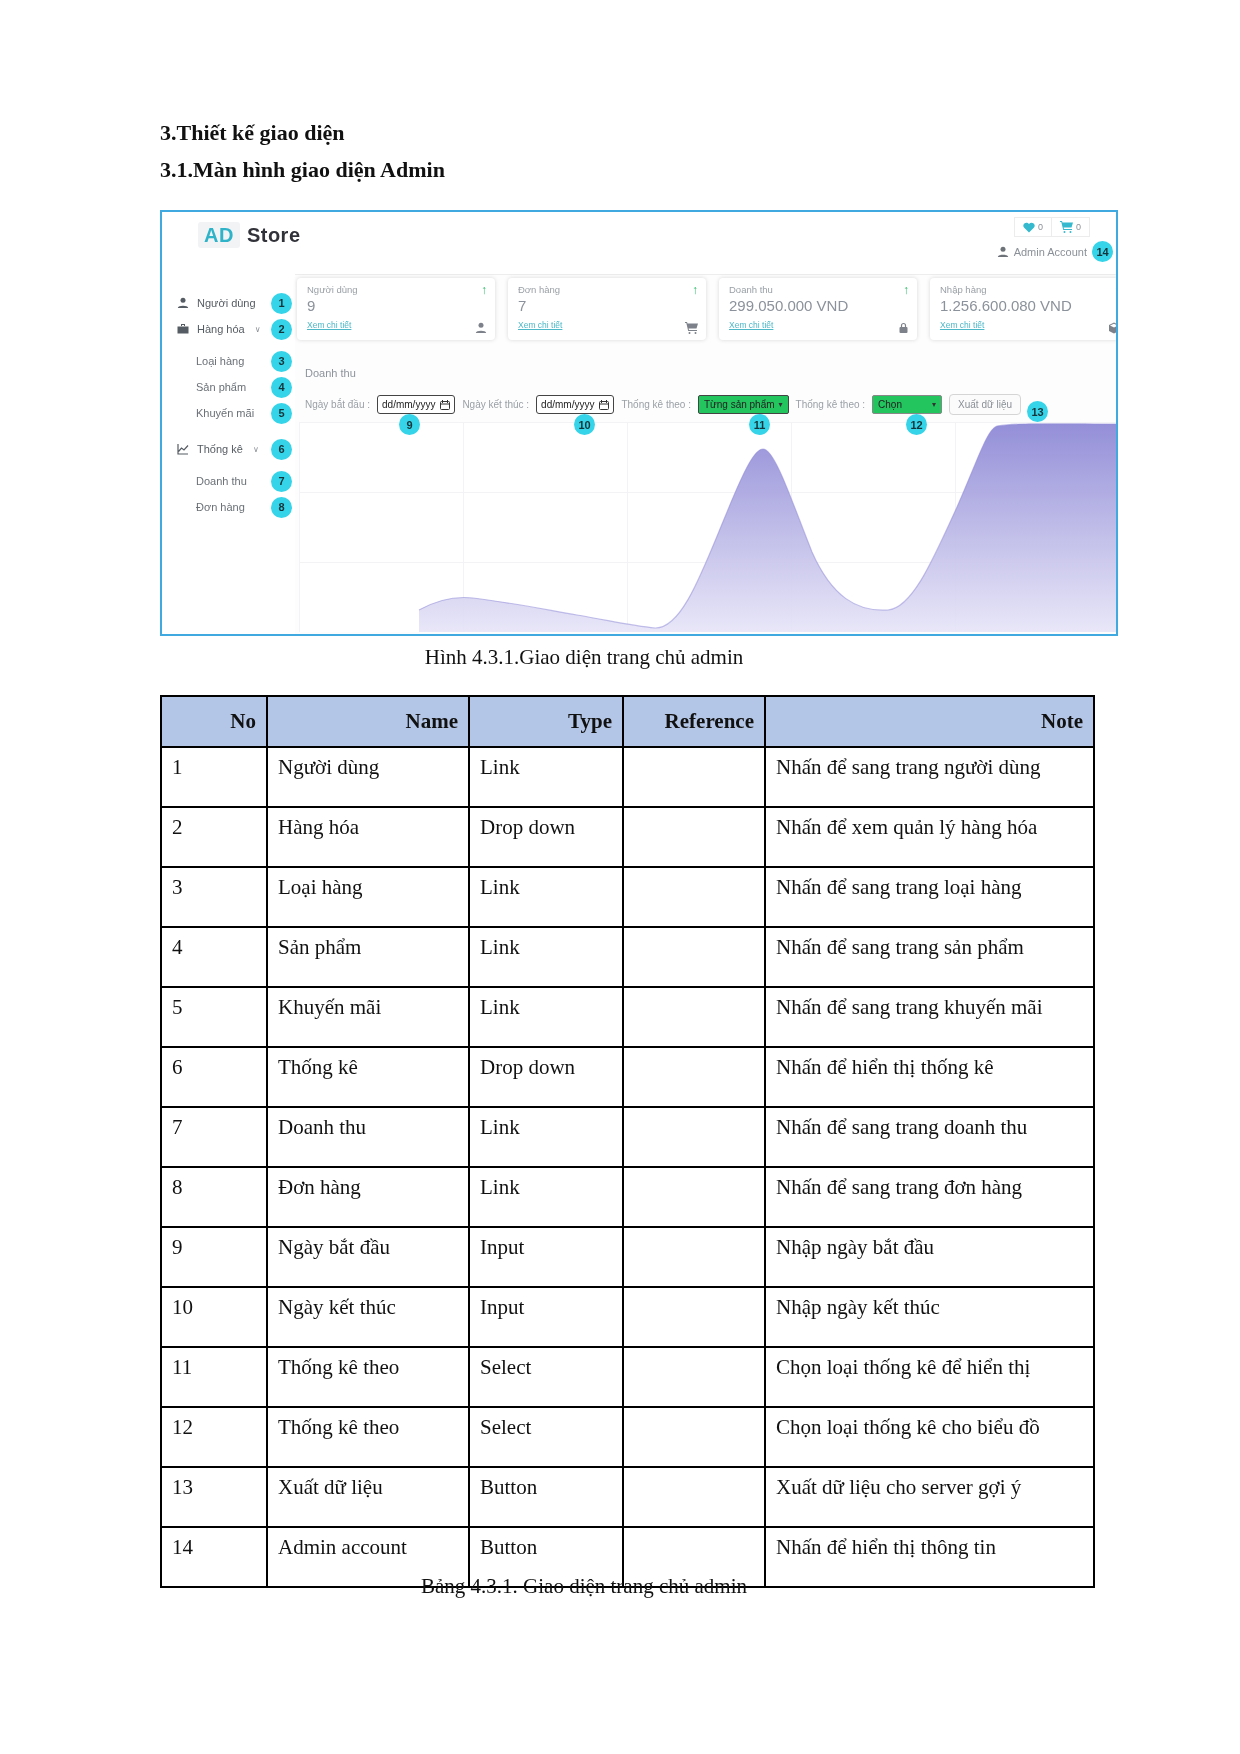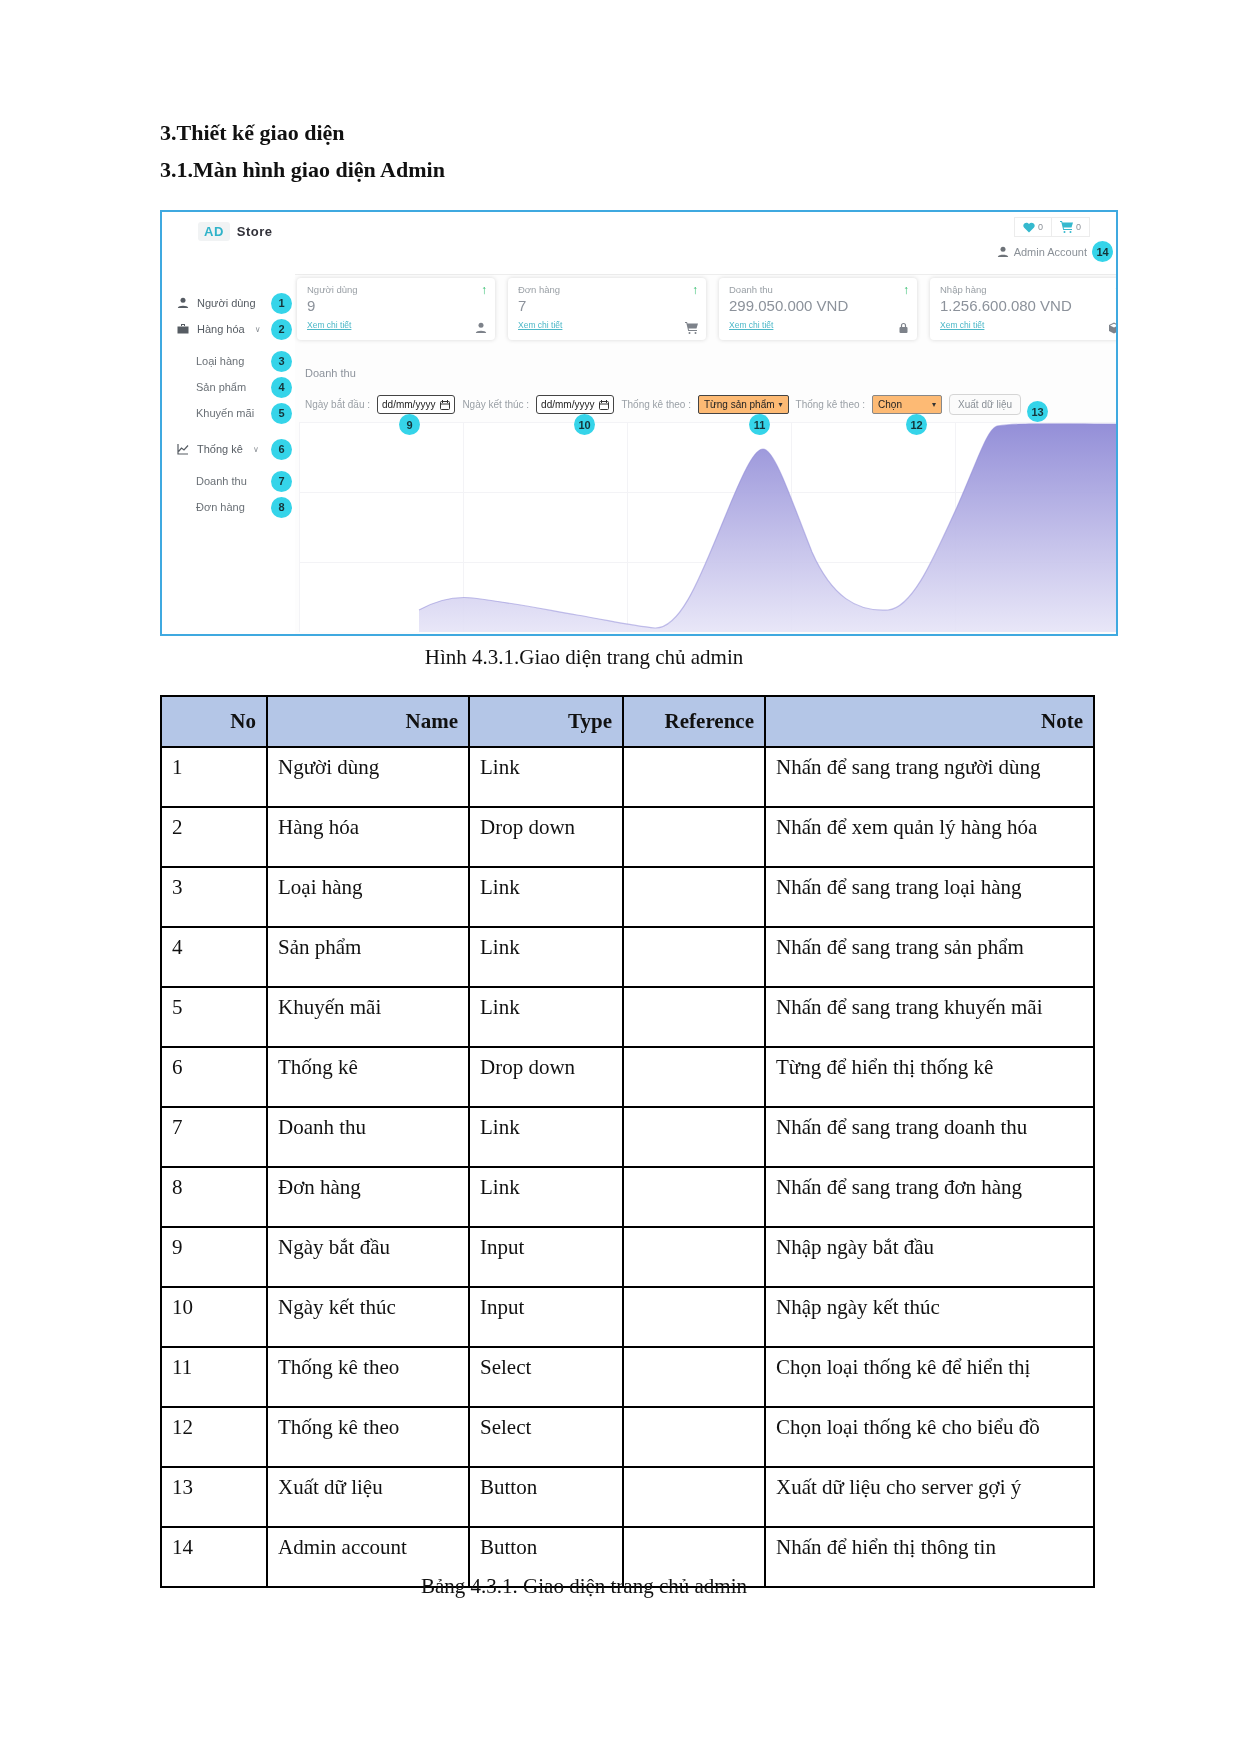--- a/index.html
+++ b/index.html
@@ -13,21 +13,21 @@
   .h1{position:absolute;left:160px;top:120px;font-size:22px;font-weight:bold;}
   .h2{position:absolute;left:160px;top:157px;font-size:22px;font-weight:bold;}
   .fig-caption{position:absolute;left:160px;top:645px;width:848px;text-align:center;font-size:21px;}
   .tbl-caption{position:absolute;left:160px;top:1574px;width:848px;text-align:center;font-size:21px;}
 
   
   .frame{position:absolute;left:160px;top:210px;width:954px;height:422px;
       border:2px solid #3fa9e0;background:#fdfdfd;overflow:hidden;
       font-family:"Liberation Sans","DejaVu Sans",sans-serif;}
   .topbar{position:absolute;left:0;top:0;right:0;height:62px;background:#fff;border-bottom:1px solid #ededed;}
-  .logo{position:absolute;left:36px;top:12px;font-size:13px;font-weight:bold;letter-spacing:.5px;}
+  .logo{position:absolute;left:36px;top:12px;font-size:20px;font-weight:bold;letter-spacing:.5px;}
   .logo .ad{color:#2fb3c9;background:#f1f3f4;padding:2px 6px;border-radius:3px;}
   .logo .store{color:#32323a;margin-left:7px;}
   .tb-right{position:absolute;right:0;top:5px;display:flex;flex-direction:column;align-items:flex-end;gap:4px;}
   .icon-cells{display:flex;border:1px solid #ececec;margin-right:26px;background:#fff;}
   .icon-cell{display:flex;align-items:center;gap:3px;padding:3px 8px;font-size:9px;color:#8a9097;}
   .icon-cell + .icon-cell{border-left:1px solid #ececec;}
   .account-row{display:flex;align-items:center;gap:5px;margin-right:3px;font-size:11px;color:#8a9097;}
 
   .badge{display:flex;align-items:center;justify-content:center;width:21px;height:21px;
       border-radius:50%;background:#35d4e9;color:#153338;font-size:11px;font-weight:bold;
@@ -54,21 +54,21 @@
   .card .up{position:absolute;top:5px;right:8px;color:#2ebd6b;font-size:12px;font-weight:bold;}
   .card .cicon{position:absolute;bottom:6px;right:8px;color:#7d828a;}
 
   
   .section-title{position:absolute;left:143px;top:155px;font-size:11px;color:#8d939c;}
   .filters{position:absolute;left:143px;top:182px;display:flex;align-items:center;gap:7px;font-size:10px;}
   .ft-label{color:#9aa0a6;white-space:nowrap;}
   .date-box{display:flex;align-items:center;gap:5px;border:1.5px solid #444;border-radius:3px;
       padding:3px 4px;color:#222;background:#fff;white-space:nowrap;}
   .select-box{display:flex;align-items:center;gap:4px;border:1.5px solid #444;border-radius:2px;
-      padding:3px 5px;color:#222;background:#fdba74;white-space:nowrap;}
+      padding:3px 5px;color:#222;background:#22c55e;white-space:nowrap;}
   .select-box.light{border:1px solid #888;width:58px;justify-content:space-between;}
   .select-box .chev{font-size:8px;color:#333;}
   .export-btn{border:1px solid #d5d5d5;border-radius:4px;background:#fbfbfb;color:#8a9097;
       padding:4px 8px;white-space:nowrap;}
 
   
   .chart{position:absolute;left:137px;top:210px;width:817px;height:210px;background:#fff;
       background-image:linear-gradient(to right,#f3f3f6 1px,transparent 1px),
                        linear-gradient(to bottom,#f3f3f6 1px,transparent 1px);
       background-size:164px 70px;}
@@ -334,21 +334,21 @@
           <td>Khuyến mãi</td>
           <td>Link</td>
           <td></td>
           <td>Nhấn để sang trang khuyến mãi</td>
         </tr>
         <tr>
           <td>6</td>
           <td>Thống kê</td>
           <td>Drop down</td>
           <td></td>
-          <td>Từng để hiển thị thống kê</td>
+          <td>Nhấn để hiển thị thống kê</td>
         </tr>
         <tr>
           <td>7</td>
           <td>Doanh thu</td>
           <td>Link</td>
           <td></td>
           <td>Nhấn để sang trang doanh thu</td>
         </tr>
         <tr>
           <td>8</td>

